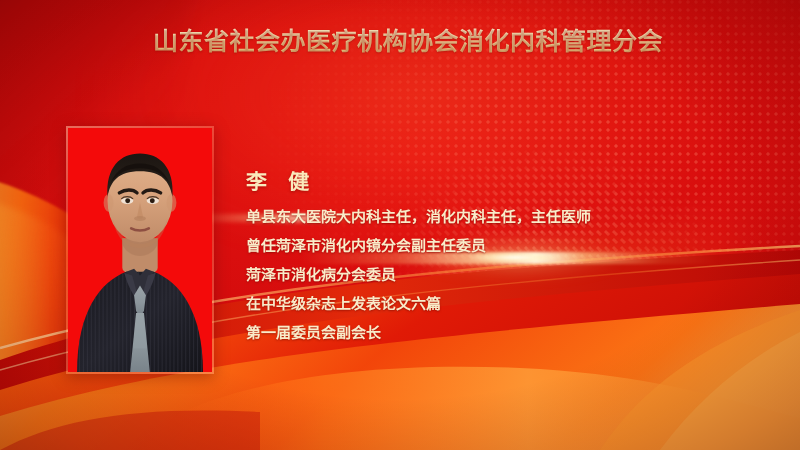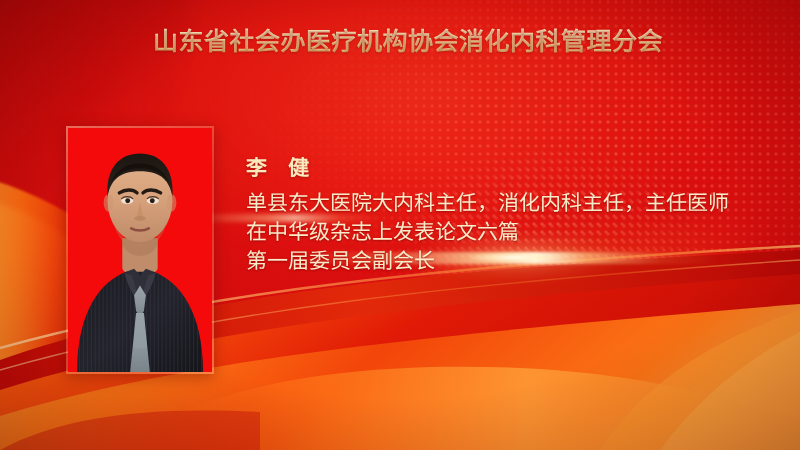--- a/index.html
+++ b/index.html
@@ -241,36 +241,36 @@
     height: 100%;
     overflow: hidden;
     background: #f40a0a;
   }
   .portrait svg { display: block; width: 100%; height: 100%; }
 
   
   .info-block {
     position: absolute;
     left: 246px;
-    top: 154px;
+    top: 168px;
     width: 540px;
     z-index: 8;
   }
   .person-name {
     font-size: 21px;
     font-weight: bold;
     line-height: 28px;
     color: #fae9bc;
     letter-spacing: 7px;
     text-shadow: 0 1px 3px rgba(110,8,0,0.5);
     margin-bottom: 7px;
   }
   .info-line {
-    font-size: 21px;
-    font-weight: normal;
+    font-size: 15px;
+    font-weight: bold;
     line-height: 29px;
     color: #f9ebc9;
     white-space: nowrap;
     text-shadow: 0 1px 2px rgba(110,8,0,0.55);
   }
 </style>
 </head>
 <body>
 
 <div class="slide">
@@ -418,18 +418,20 @@
         <path d="M65,102 C70,105 78,105 83,102" stroke="#8e4f42" stroke-width="2.6" fill="none" stroke-linecap="round"></path>
 
         <path d="M46,92 C52,110 62,118 74,118 C86,118 96,110 102,92 C98,112 88,122 74,122 C60,122 50,112 46,92 Z" fill="#b9805d" opacity="0.35"></path>
       </svg>
     </div>
   </div>
 
   <div class="info-block">
     <div class="person-name">李 健</div>
     <div class="info-line">单县东大医院大内科主任，消化内科主任，主任医师</div>
+    <div class="info-line">曾任菏泽市消化内镜分会副主任委员</div>
+    <div class="info-line">菏泽市消化病分会委员</div>
     <div class="info-line">在中华级杂志上发表论文六篇</div>
     <div class="info-line">第一届委员会副会长</div>
   </div>
 
   <div class="vignette"></div>
 </div>
 
 </body></html>

